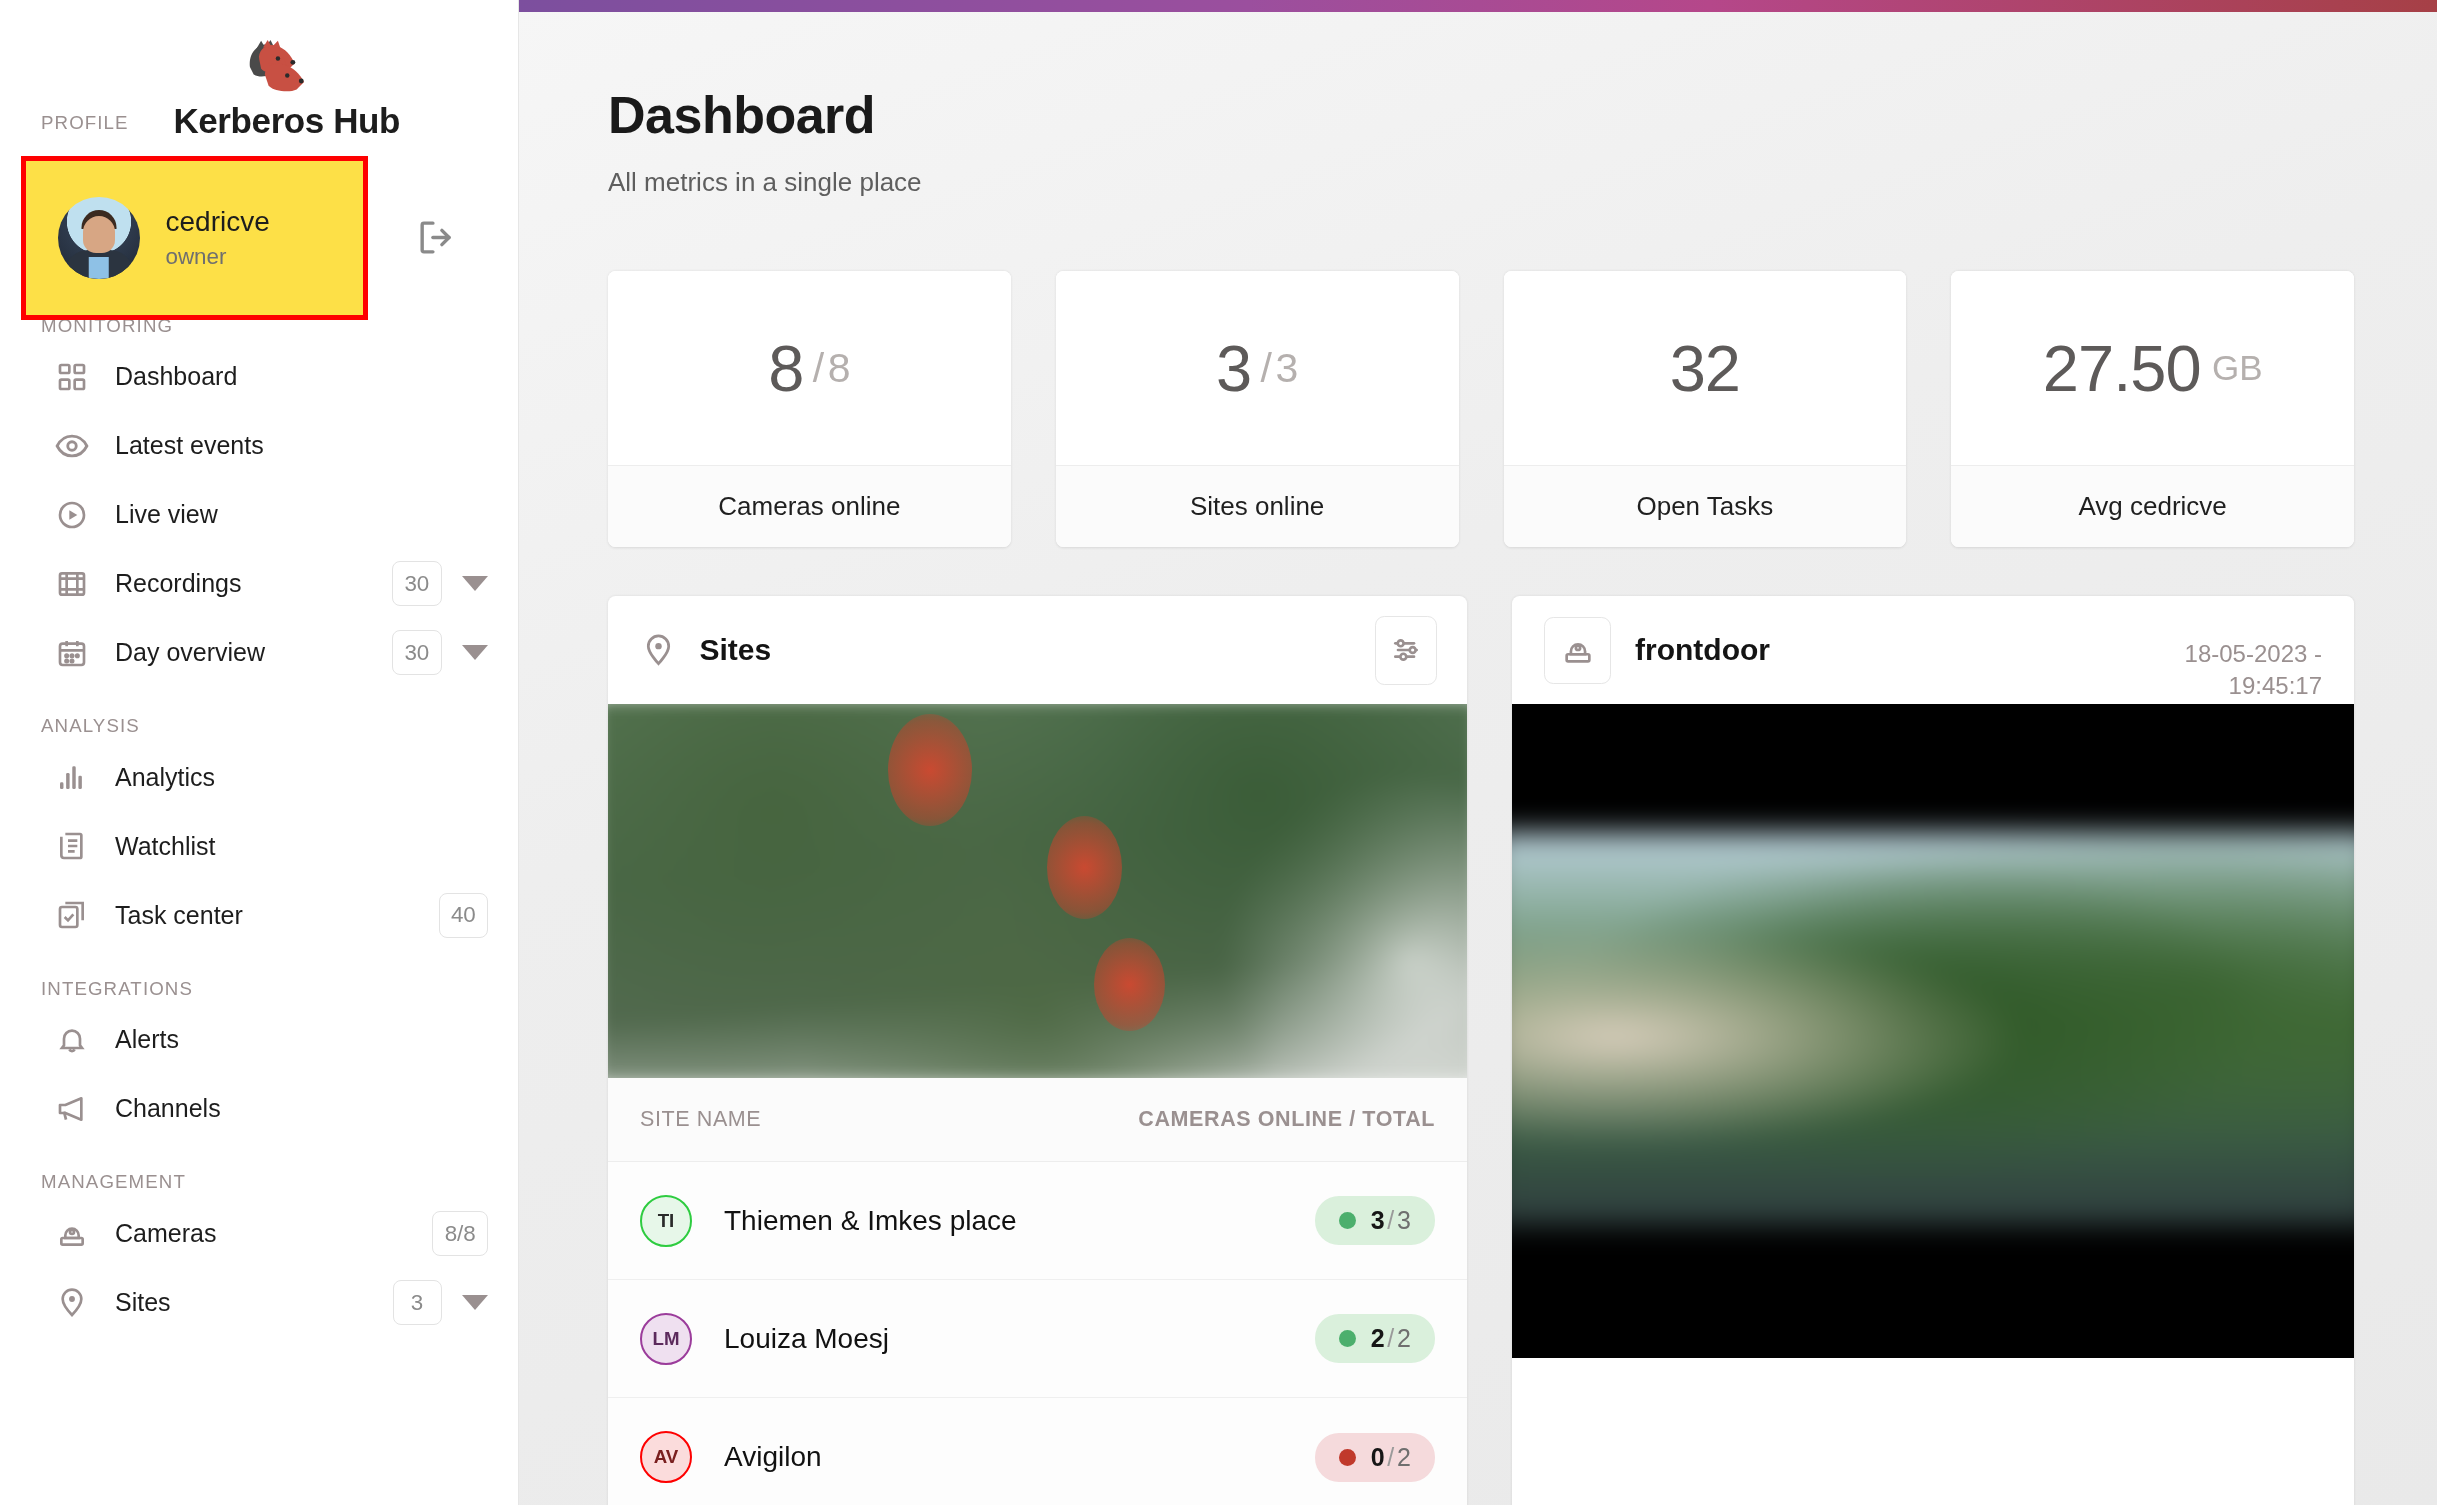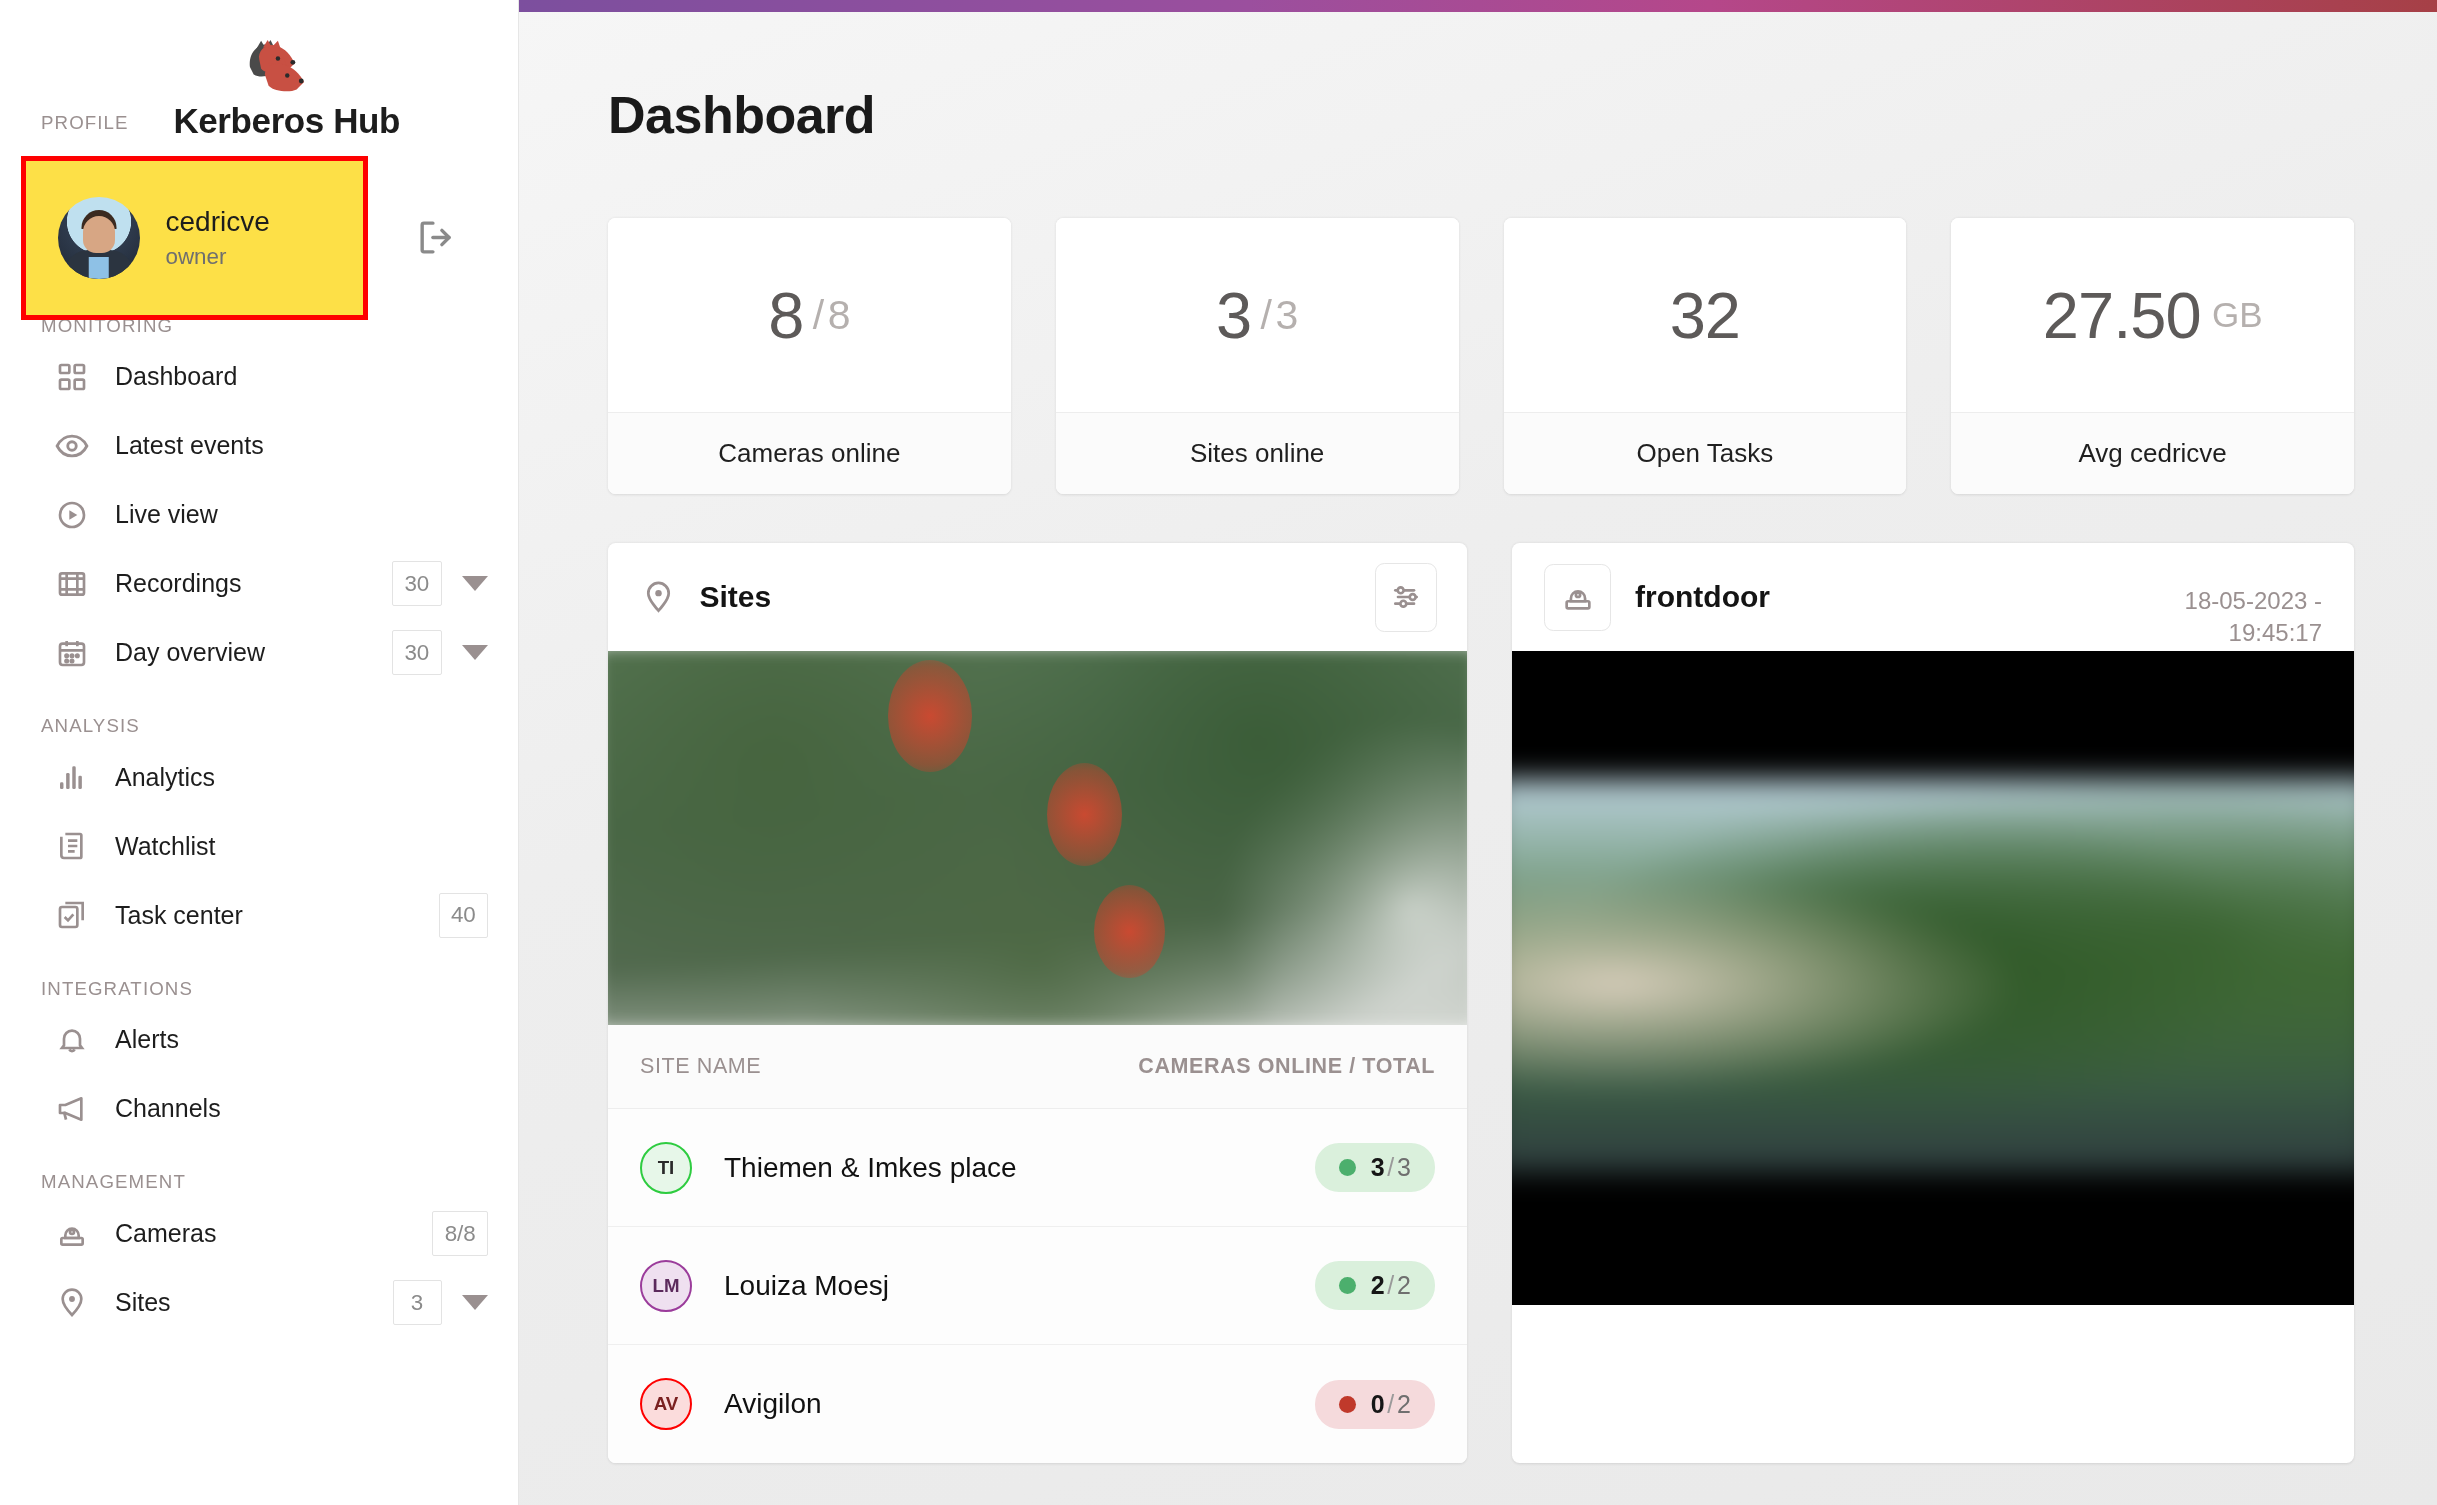--- a/index.html
+++ b/index.html
@@ -83,21 +83,21 @@
   .nav-item {
     display: flex; align-items: center;
     height: 69px; padding-left: 52px; padding-right: 30px;
     cursor: pointer;
   }
   .nav-icon { width: 39px; height: 39px; flex: 0 0 39px; display: flex; align-items: center; justify-content: center; }
   .nav-label { font-size: 25px; color: #1d1d1d; margin-left: 24px; white-space: nowrap; }
   .nav-spacer { flex: 1 1 auto; }
   .nav-badge {
     min-width: 49px; height: 45px;
-    border: 0.9px solid #e3e3e3; border-radius: 2px;
+    border: 0.9px solid #e3e3e3; border-radius: 8px;
     display: flex; align-items: center; justify-content: center;
     font-size: 22.4px; color: #8b8b8b; padding: 0 11.2px;
   }
   .nav-caret {
     width: 0; height: 0; margin-left: 20.5px;
     border-left: 13px solid transparent; border-right: 13px solid transparent;
     border-top: 15px solid #9a9090;
   }
 
   
@@ -440,20 +440,21 @@
         <span class="nav-caret"></span>
       </div>
     </div>
   </aside>
 
   <main class="main">
     <div class="topbar"></div>
 
     <div class="main-inner">
       <h1 class="page-title">Dashboard</h1>
+      <div class="page-sub">All metrics in a single place</div>
 
       <div class="stats-row">
 
         <div class="stat-card">
           <div class="stat-value-wrap">
             <span class="stat-value">8</span>
             <span class="stat-sep">/</span>
             <span class="stat-sub">8</span>
           </div>
           <div class="stat-label-wrap">

